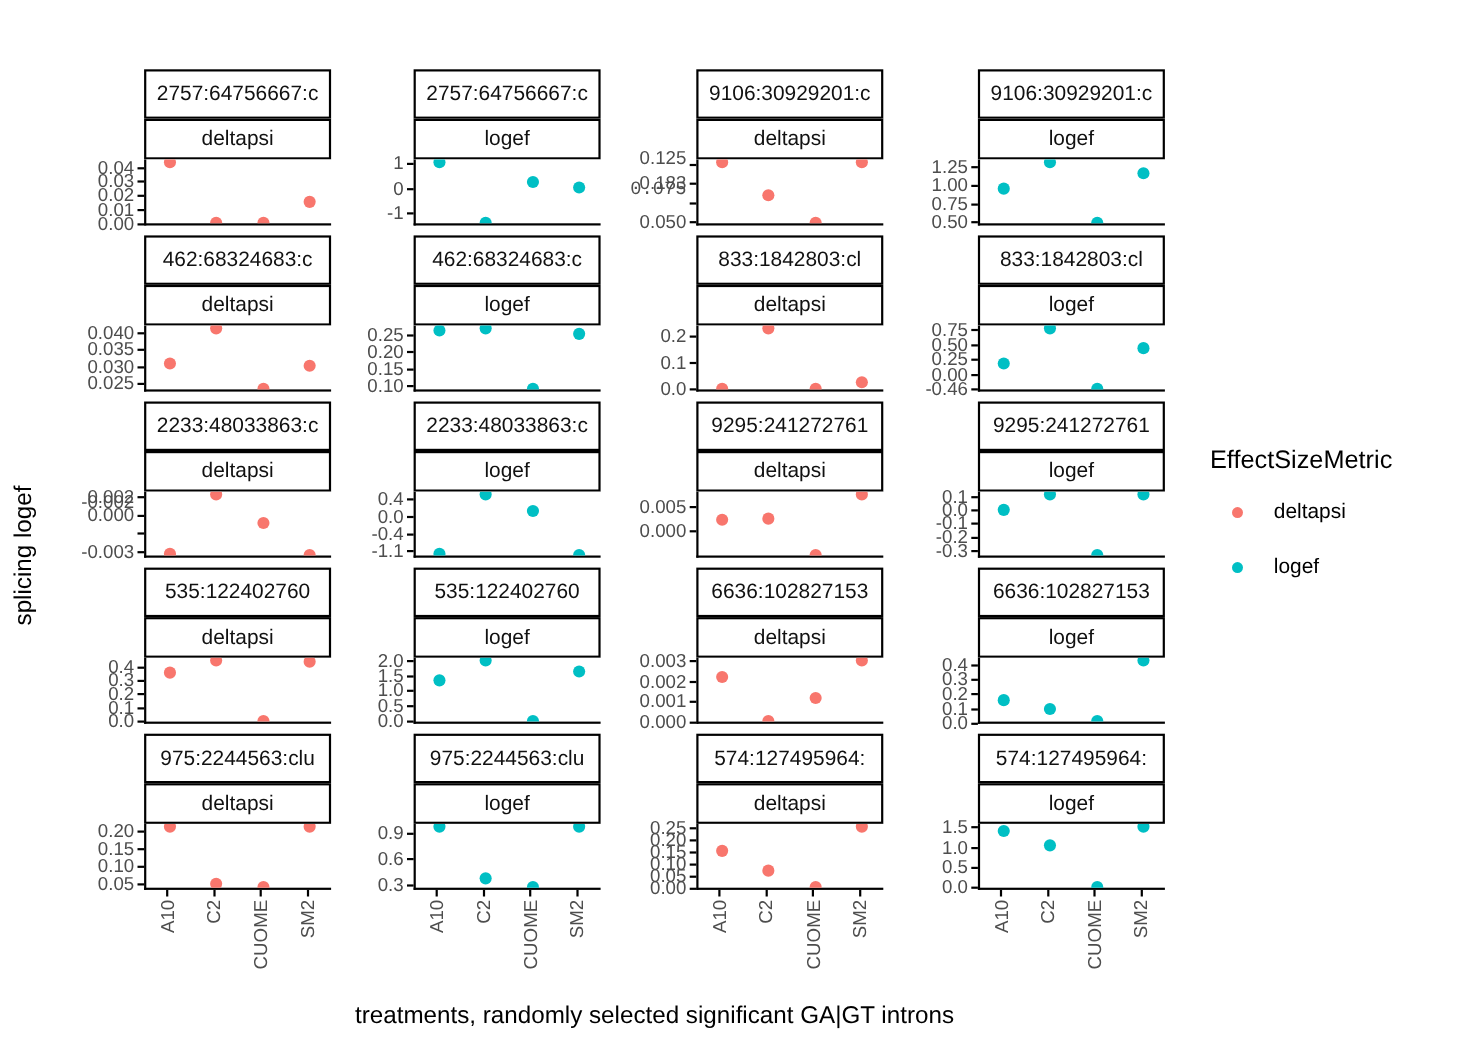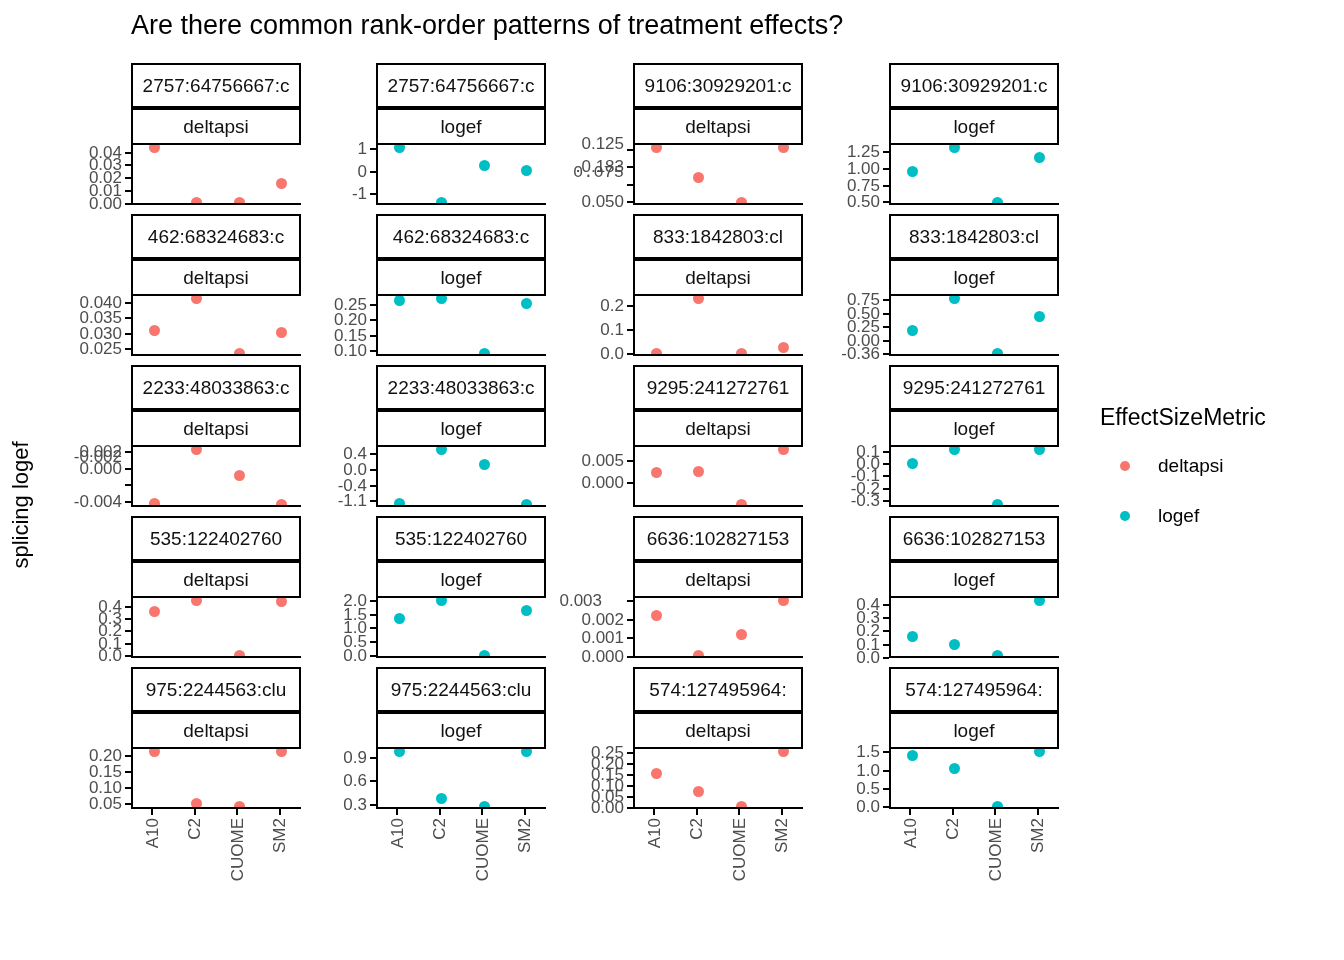--- a/index.html
+++ b/index.html
@@ -25,21 +25,20 @@
   .legend{position:absolute;left:1100px;top:404px;}
   .legend-title{font-size:23px;color:#000;margin-bottom:24px;white-space:nowrap;}
   .legend-item{display:flex;align-items:center;margin-bottom:28px;}
   .legend-dot{width:10px;height:10px;border-radius:50%;margin-left:20px;margin-right:28px;}
   .legend-label{font-size:19px;color:#000;white-space:nowrap;}
 </style>
 </head>
 <body>
 
 <div id="stage">
-  <div class="plot-title">Are there common rank-order patterns of treatment effects?</div>
   <div id="facet-layer">
       <div class="strip" style="left: 131px; top: 63px; width: 170px; height: 45px;">2757:64756667:c</div>
       <div class="strip" style="left: 131px; top: 108px; width: 170px; height: 37px;">deltapsi</div>
       <div class="panel" style="left: 131px; top: 145px; width: 170px; height: 60px;">
         <div class="pt" title="A10: 0.044" style="left: 15.75px; top: -2.77273px; background: rgb(248, 118, 109);"></div>
         <div class="pt" title="C2: 0.001" style="left: 58.25px; top: 51.7727px; background: rgb(248, 118, 109);"></div>
         <div class="pt" title="CUOME: 0.001" style="left: 100.75px; top: 51.7727px; background: rgb(248, 118, 109);"></div>
         <div class="pt" title="SM2: 0.016" style="left: 143.25px; top: 32.7452px; background: rgb(248, 118, 109);"></div>
       </div>
       <div class="ytick-mark" style="left: 125px; top: 202.541px;"></div>
@@ -146,39 +145,39 @@
       <div class="ytick-label" style="left: 552px; top: 297.316px;">0.2</div>
       <div class="strip" style="left: 889px; top: 214px; width: 170px; height: 45px;">833:1842803:cl</div>
       <div class="strip" style="left: 889px; top: 259px; width: 170px; height: 37px;">logef</div>
       <div class="panel" style="left: 889px; top: 296px; width: 170px; height: 60px;">
         <div class="pt" title="A10: 0.2" style="left: 15.75px; top: 28.5504px; background: rgb(0, 191, 196);"></div>
         <div class="pt" title="C2: 0.78" style="left: 58.25px; top: -2.77273px; background: rgb(0, 191, 196);"></div>
         <div class="pt" title="CUOME: -0.23" style="left: 100.75px; top: 51.7727px; background: rgb(0, 191, 196);"></div>
         <div class="pt" title="SM2: 0.46" style="left: 143.25px; top: 14.509px; background: rgb(0, 191, 196);"></div>
       </div>
       <div class="ytick-mark" style="left: 883px; top: 353.353px;"></div>
-      <div class="ytick-label" style="left: 808px; top: 345.353px;">-0.36</div>
+      <div class="ytick-label" style="left: 808px; top: 345.353px;">-0.46</div>
       <div class="ytick-mark" style="left: 883px; top: 339.851px;"></div>
       <div class="ytick-label" style="left: 808px; top: 331.851px;">0.00</div>
       <div class="ytick-mark" style="left: 883px; top: 326.35px;"></div>
       <div class="ytick-label" style="left: 808px; top: 318.35px;">0.25</div>
       <div class="ytick-mark" style="left: 883px; top: 312.849px;"></div>
       <div class="ytick-label" style="left: 808px; top: 304.849px;">0.50</div>
       <div class="ytick-mark" style="left: 883px; top: 299.347px;"></div>
       <div class="ytick-label" style="left: 808px; top: 291.347px;">0.75</div>
       <div class="strip" style="left: 131px; top: 365px; width: 170px; height: 45px;">2233:48033863:c</div>
       <div class="strip" style="left: 131px; top: 410px; width: 170px; height: 37px;">deltapsi</div>
       <div class="panel" style="left: 131px; top: 447px; width: 170px; height: 60px;">
         <div class="pt" title="A10: -0.0042" style="left: 15.75px; top: 50.9463px; background: rgb(248, 118, 109);"></div>
         <div class="pt" title="C2: 0.0023" style="left: 58.25px; top: -2.77273px; background: rgb(248, 118, 109);"></div>
         <div class="pt" title="CUOME: -0.0008" style="left: 100.75px; top: 22.8471px; background: rgb(248, 118, 109);"></div>
         <div class="pt" title="SM2: -0.0043" style="left: 143.25px; top: 51.7727px; background: rgb(248, 118, 109);"></div>
       </div>
       <div class="ytick-mark" style="left: 125px; top: 500.793px;"></div>
-      <div class="ytick-label" style="left: 50px; top: 492.793px;">-0.004</div>
+      <div class="ytick-label" style="left: 50px; top: 492.793px;">-0.003</div>
       <div class="ytick-mark" style="left: 125px; top: 484.264px;"></div>
       <div class="ytick-label" style="left: 50px; top: 448px;">-0.002</div>
       <div class="ytick-mark" style="left: 125px; top: 467.736px;"></div>
       <div class="ytick-label" style="left: 50px; top: 459.736px;">0.000</div>
       <div class="ytick-mark" style="left: 125px; top: 451.207px;"></div>
       <div class="ytick-label" style="left: 50px; top: 443.207px;">0.002</div>
       <div class="strip" style="left: 376px; top: 365px; width: 170px; height: 45px;">2233:48033863:c</div>
       <div class="strip" style="left: 376px; top: 410px; width: 170px; height: 37px;">logef</div>
       <div class="panel" style="left: 376px; top: 447px; width: 170px; height: 60px;">
         <div class="pt" title="A10: -0.85" style="left: 15.75px; top: 50.9764px; background: rgb(0, 191, 196);"></div>
@@ -268,21 +267,21 @@
         <div class="pt" title="CUOME: 0.0012" style="left: 100.75px; top: 31.0831px; background: rgb(248, 118, 109);"></div>
         <div class="pt" title="SM2: 0.003" style="left: 143.25px; top: -2.77273px; background: rgb(248, 118, 109);"></div>
       </div>
       <div class="ytick-mark" style="left: 627px; top: 656.154px;"></div>
       <div class="ytick-label" style="left: 552px; top: 648.154px;">0.000</div>
       <div class="ytick-mark" style="left: 627px; top: 637.345px;"></div>
       <div class="ytick-label" style="left: 552px; top: 629.345px;">0.001</div>
       <div class="ytick-mark" style="left: 627px; top: 618.536px;"></div>
       <div class="ytick-label" style="left: 552px; top: 610.536px;">0.002</div>
       <div class="ytick-mark" style="left: 627px; top: 599.727px;"></div>
-      <div class="ytick-label" style="left: 530px; top: 591.727px;">0.003</div>
+      <div class="ytick-label" style="left: 552px; top: 591.727px;">0.003</div>
       <div class="strip" style="left: 889px; top: 516px; width: 170px; height: 45px;">6636:102827153</div>
       <div class="strip" style="left: 889px; top: 561px; width: 170px; height: 37px;">logef</div>
       <div class="panel" style="left: 889px; top: 598px; width: 170px; height: 60px;">
         <div class="pt" title="A10: 0.16" style="left: 15.75px; top: 33.1475px; background: rgb(0, 191, 196);"></div>
         <div class="pt" title="C2: 0.1" style="left: 58.25px; top: 41.1297px; background: rgb(0, 191, 196);"></div>
         <div class="pt" title="CUOME: 0.02" style="left: 100.75px; top: 51.7727px; background: rgb(0, 191, 196);"></div>
         <div class="pt" title="SM2: 0.43" style="left: 143.25px; top: -2.77273px; background: rgb(0, 191, 196);"></div>
       </div>
       <div class="ytick-mark" style="left: 883px; top: 656.933px;"></div>
       <div class="ytick-label" style="left: 808px; top: 648.933px;">0.0</div>
@@ -386,20 +385,21 @@
       <div class="ytick-label" style="left: 808px; top: 743.455px;">1.5</div>
       <div class="xtick-mark" style="left: 909.25px; top: 809px;"></div>
       <div class="xtick-label" style="left: 815.75px; top: 818px;">A10</div>
       <div class="xtick-mark" style="left: 951.75px; top: 809px;"></div>
       <div class="xtick-label" style="left: 858.25px; top: 818px;">C2</div>
       <div class="xtick-mark" style="left: 994.25px; top: 809px;"></div>
       <div class="xtick-label" style="left: 900.75px; top: 818px;">CUOME</div>
       <div class="xtick-mark" style="left: 1036.75px; top: 809px;"></div>
       <div class="xtick-label" style="left: 943.25px; top: 818px;">SM2</div>
     </div>
+  <div class="x-axis-title">treatments, randomly selected significant GA|GT introns</div>
   <div class="y-axis-title">splicing logef</div>
   <div class="legend">
     <div class="legend-title">EffectSizeMetric</div>
     <div class="legend-item">
       <span class="legend-dot" style="background: rgb(248, 118, 109);"></span>
       <span class="legend-label">deltapsi</span>
     </div>
     <div class="legend-item">
       <span class="legend-dot" style="background: rgb(0, 191, 196);"></span>
       <span class="legend-label">logef</span>

